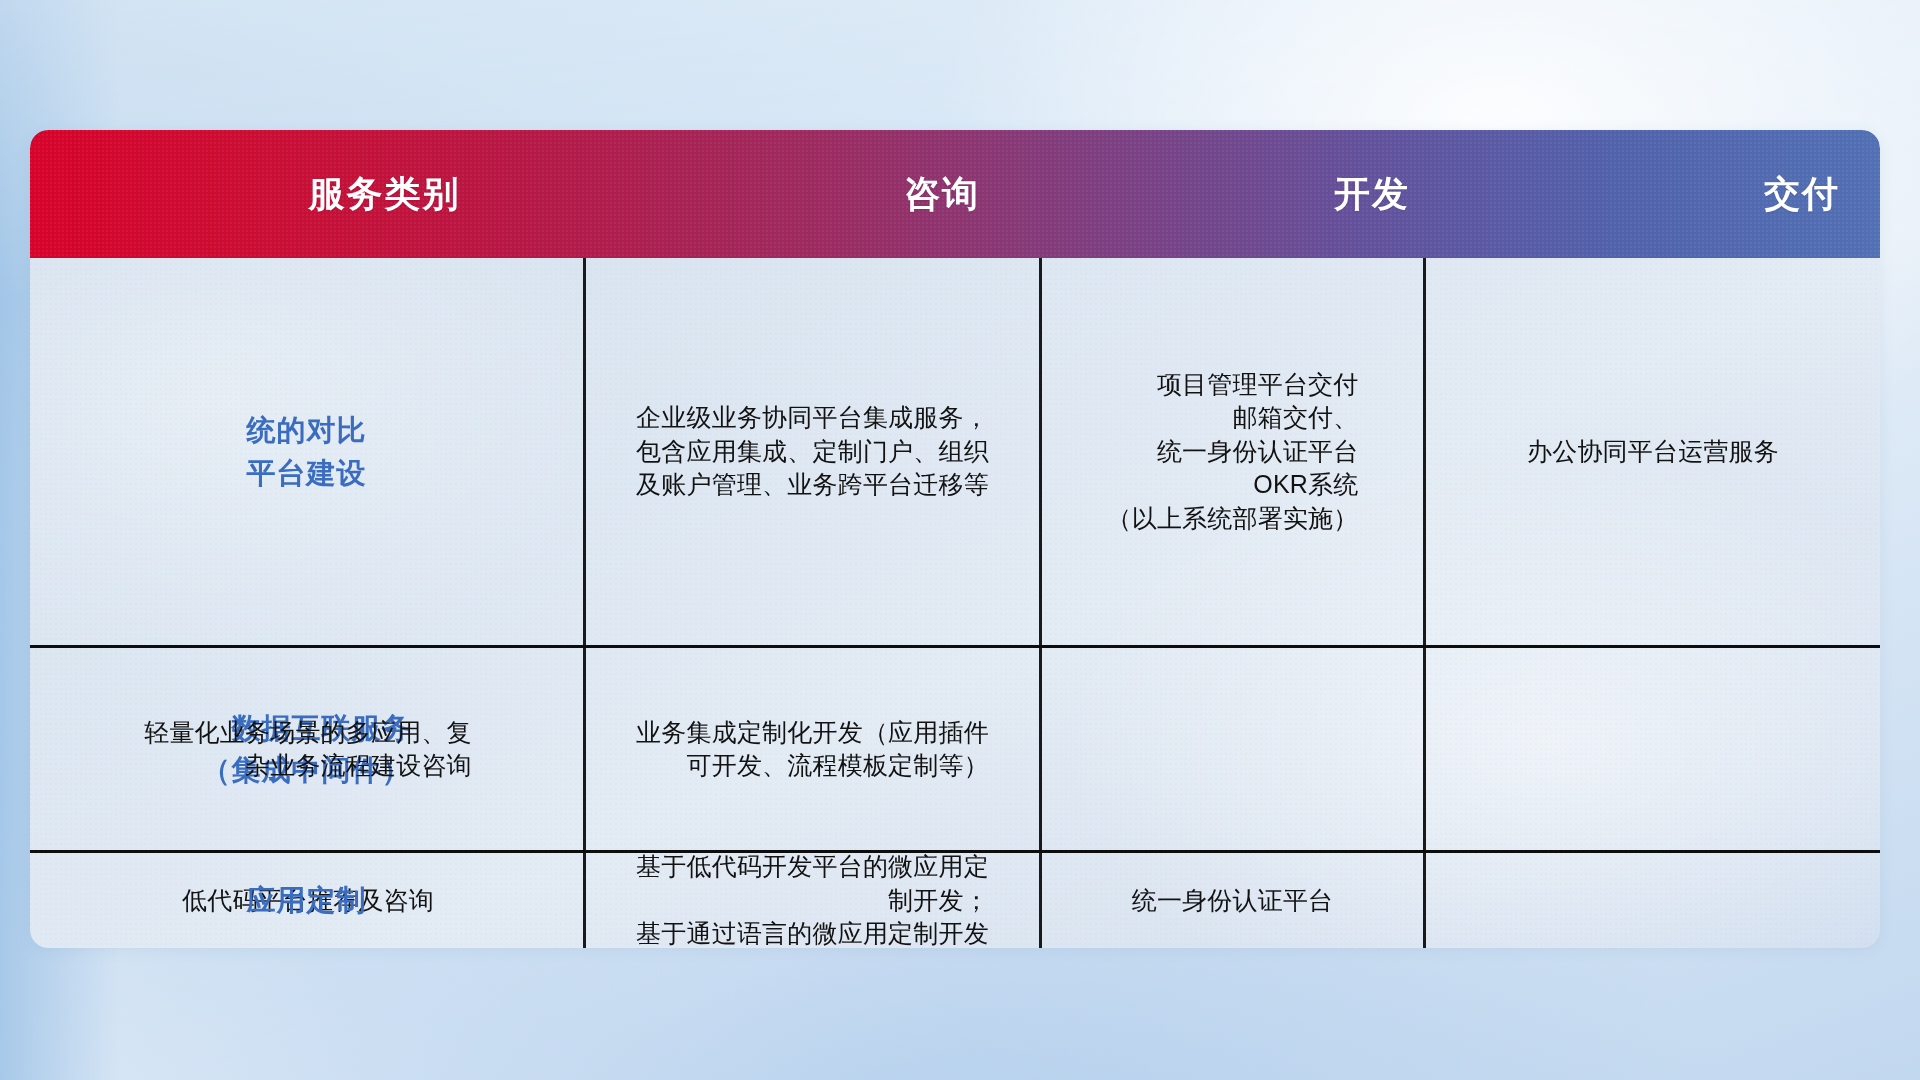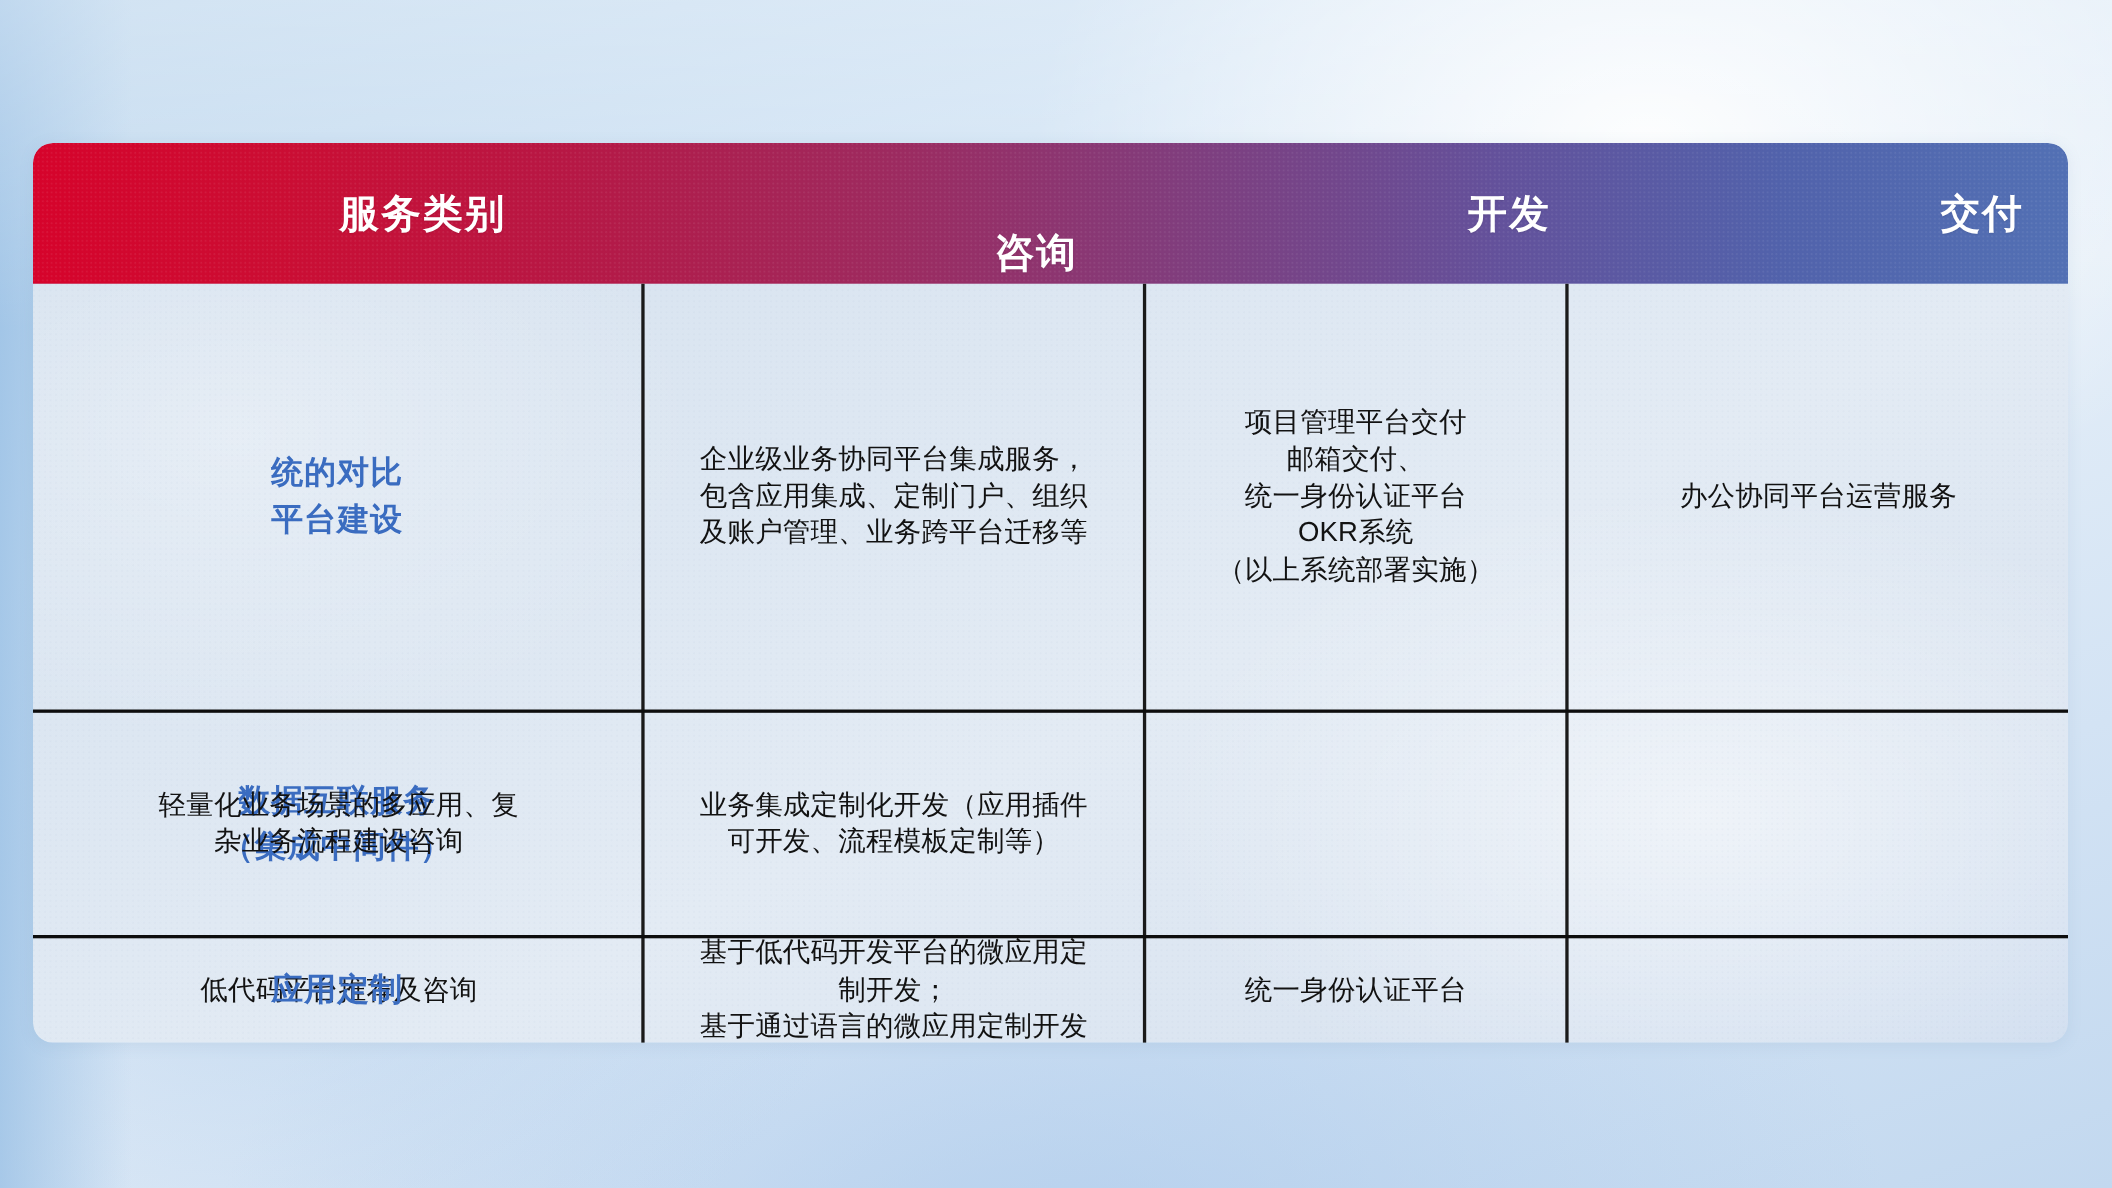--- a/index.html
+++ b/index.html
@@ -131,21 +131,21 @@
     background: #0d0d0d;
     z-index: 3;
   }
 
   
   .cell {
     position: absolute;
     display: flex;
     align-items: center;
     justify-content: center;
-    text-align: center;
+    text-align: right;
     padding: 4px 22px;
     box-sizing: border-box;
     z-index: 4;
   }
   .rowlabel {
     color: #3a6cc0;
     font-size: 29px;
     font-weight: bold;
     line-height: 1.45;
     letter-spacing: 1px;
@@ -164,21 +164,21 @@
 
 <div id="bg-base"></div>
 <div id="bg-left-glow"></div>
 <div id="bg-top-sheen"></div>
 
 <div id="table-panel">
 
   <div id="header-row">
     <div id="header-noise"></div>
     <div class="hcell" style="left:0;width:685px;position:absolute;top:0;height:128px;display:flex;align-items:center;justify-content:center;">服务类别</div>
-    <div class="hcell" style="left:685px;width:430px;position:absolute;top:0;height:128px;display:flex;align-items:center;justify-content:center;margin-top:36px;">咨询</div>
+    <div class="hcell" style="left:685px;width:430px;position:absolute;top:0;height:128px;display:flex;align-items:center;justify-content:center;">咨询</div>
     <div class="hcell" style="left:1115px;width:430px;position:absolute;top:0;height:128px;display:flex;align-items:center;justify-content:center;">开发</div>
     <div class="hcell" style="left:1545px;width:430px;position:absolute;top:0;height:128px;display:flex;align-items:center;justify-content:center;">交付</div>
     <div class="hcell" style="left:1975px;width:0px;position:absolute;top:0;height:128px;"></div>
   </div>
 
   <div id="body-area">
     <div id="body-noise"></div>
 
     <div class="vline" style="left:553px;"></div>
     <div class="vline" style="left:1009px;"></div>

